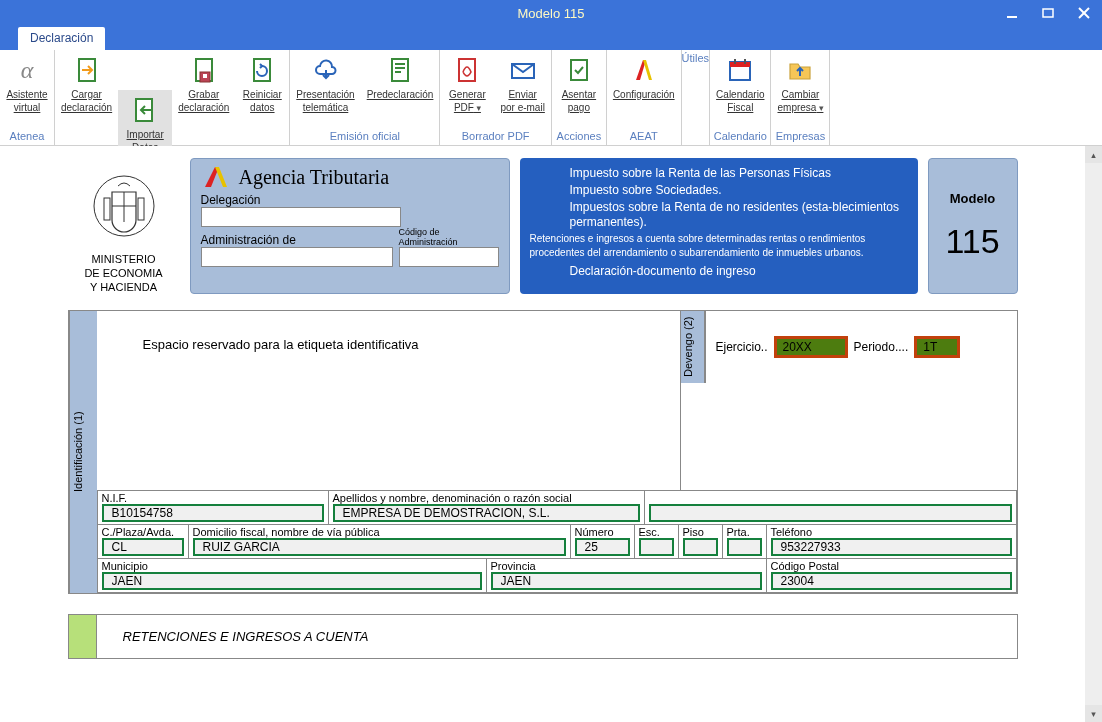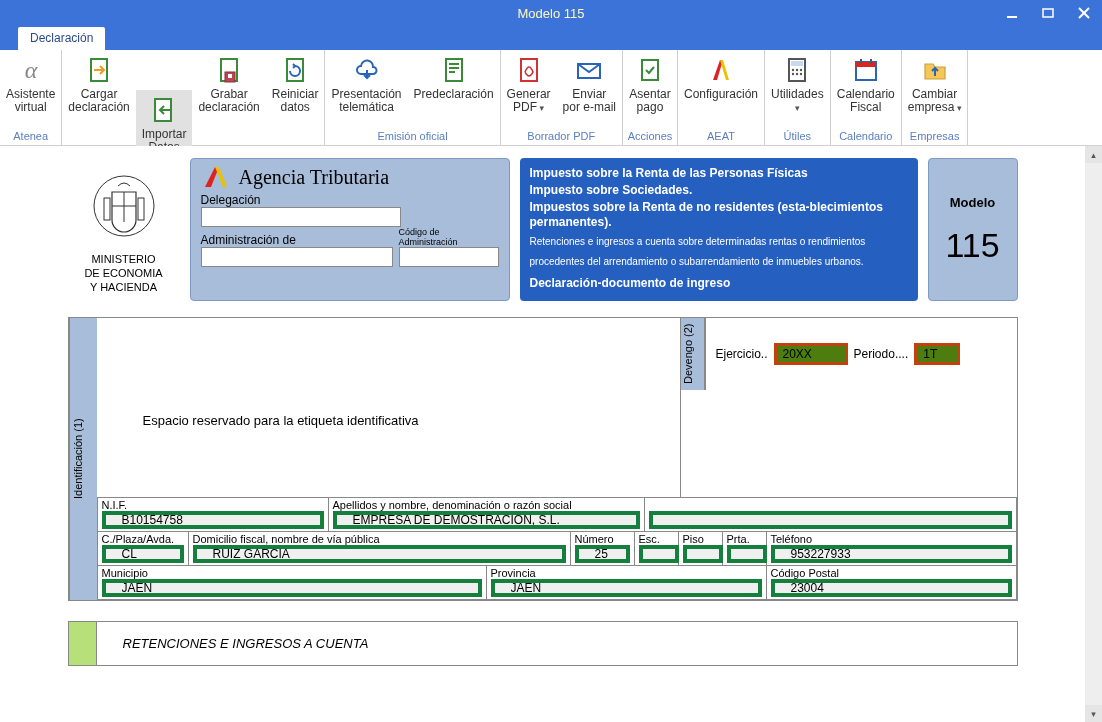--- a/index.html
+++ b/index.html
@@ -11,60 +11,60 @@
   .titlebar-btn { width: 36px; height: 26px; display: flex; align-items: center; justify-content: center; color: #fff; cursor: pointer; }
   .titlebar-btn svg { width: 12px; height: 12px; stroke: #fff; fill: none; }
   .tabbar { background: #3b73d9; height: 24px; display: flex; align-items: flex-end; padding-left: 18px; }
   .tab { background: #fff; padding: 4px 12px 5px; font-size: 12px; color: #2b4a8a; border-top-left-radius: 2px; border-top-right-radius: 2px; }
   .ribbon { background: #fff; border-bottom: 1px solid #d0d0d0; height: 96px; display: flex; }
   .ribbon-group { border-right: 1px solid #d0d0d0; display: flex; flex-direction: column; }
   .ribbon-items { display: flex; flex: 1; align-items: stretch; }
   .ribbon-item { display: flex; flex-direction: column; align-items: center; justify-content: flex-start; padding: 4px 6px 0; cursor: pointer; text-align: center; min-width: 54px; }
   .ribbon-item.active { background: #e1e1e1; margin-top: 40px; }
   .ribbon-icon { width: 32px; height: 32px; margin-bottom: 2px; display:flex; align-items:center; justify-content:center; }
-  .ribbon-label { font-size: 12px; line-height: 13px; color: #333; }
+  .ribbon-label { font-size: 10px; line-height: 13px; color: #333; text-decoration: underline; }
   .ribbon-caret::after { content: " \25BE"; font-size: 9px; color: #555; }
   .ribbon-groupname { font-size: 11px; color: #5a7fbf; text-align: center; padding: 2px 0 3px; }
   .workspace { flex: 1; background: #fff; display: flex; position: relative; }
   .doc-wrap { flex: 1; overflow: auto; background: #fff; display: flex; justify-content: center; padding: 12px 0 0; }
   .scrollbar { width: 17px; background: #eee; position: relative; }
   .scroll-arrow { width: 17px; height: 17px; background: #e5e5e5; display: flex; align-items:center; justify-content:center; font-size:9px; color:#555; cursor:pointer; position:absolute; }
   .scroll-arrow.top { top: 0; }
   .scroll-arrow.bottom { bottom: 0; }
   .document { width: 950px; background: #fff; color: #000; }
   .doc-header { display: flex; gap: 10px; margin: 0 0 16px 0; }
   .ministry { width: 112px; text-align: center; font-size: 11px; line-height: 14px; }
   .ministry svg { width: 80px; height: 80px; margin: 8px auto 6px; display:block; }
   .agencia-box { flex: 0 0 320px; background: #a8bdd9; border: 1px solid #7f9ac0; padding: 6px 10px 26px; border-radius: 4px; }
   .agencia-title { display: flex; align-items: center; gap: 8px; font-size: 20px; font-family: Georgia, serif; margin-bottom: 4px; }
   .agencia-label { font-size: 12px; margin-top: 0; }
   .agencia-input { width: 100%; height: 20px; background: #fff; border: 1px solid #888; }
   .agencia-row { display:flex; gap:6px; align-items:flex-end; }
   .agencia-small { width: 100px; }
   .blue-box { flex: 1; background: #255fbf; color: #fff; padding: 8px 10px; font-size: 11px; line-height: 15px; border-radius: 4px; }
-  .blue-box .bold { font-weight: bold; font-size: 12px; margin-bottom: 2px; }
-  .blue-box .tiny { font-size: 10px; line-height: 20px; margin: 2px 0; }
+  .blue-box .bold { font-weight: normal; font-size: 12px; margin-bottom: 2px; margin-left: 40px; }
+  .blue-box .tiny { font-size: 10px; line-height: 14px; margin: 2px 0; }
   .modelo-box { width: 90px; background: #a8bdd9; border: 1px solid #7f9ac0; border-radius: 4px; display:flex; flex-direction:column; align-items:center; justify-content:center;gap:16px; }
   .modelo-box .lbl { font-size: 13px; font-weight: bold; }
   .modelo-box .num { font-size: 34px; font-family: Arial, sans-serif; }
   .section { display: flex; margin-bottom: 20px; border: 1px solid #888; }
   .section-tab { width: 28px; background: #a8bdd9; writing-mode: vertical-rl; transform: rotate(180deg); text-align: center; font-size: 11px; padding: 6px 2px; border-right: 1px solid #888; }
   .section-body { flex: 1; padding: 0; }
   .ident-top { display: flex; }
-  .espacio { flex: 1; border: 1px solid #888; border-top: none; border-left: none; height: 180px; display: flex; align-items: center; padding: 26px 0 0 46px; font-size: 13px; }
+  .espacio { flex: 1; border: 1px solid #888; border-top: none; border-left: none; height: 180px; display: flex; align-items: flex-start; padding: 26px 0 0 46px; font-size: 13px; }
   .devengo-wrap { width: 336px; border-bottom: 1px solid #888; display:flex; align-items:stretch; }
   .devengo-tabcol { width: 24px; background: #a8bdd9; border-left: 1px solid #888; writing-mode: vertical-rl; transform: rotate(180deg); text-align:center; font-size:11px; padding:4px 1px; height:72px; }
   .devengo-body { flex:1; display:flex; align-items:center; gap:6px; padding: 0 10px; height: 72px; border-left: 1px solid #888; }
   .devengo-body .cell-lbl { font-size:12px; }
   .cell-input { background: #4d7c0f; border: 3px solid #c2410c; height: 22px; padding: 2px 6px; font-size: 12px; }
   .form-row { display: flex; }
   .form-cell { border: 1px solid #888; border-top: none; padding: 1px 4px 2px; display:flex; flex-direction:column; }
   .form-cell + .form-cell { border-left: none; }
   .form-cell .lbl { font-size: 11px; }
-  .form-cell .val { background: #f0f0f0; border: 4px solid #15803d; height: 18px; padding: 1px 16px; font-size: 12px; }
+  .form-cell .val { background: #f0f0f0; border: 2px solid #15803d; height: 18px; padding: 1px 8px; font-size: 12px; }
   .ret-section { border: 1px solid #888; display:flex;font-style:italic; }
   .ret-tab { width: 28px; background: #b7e07a; border-right: 1px solid #888; }
   .ret-body { padding: 14px 0 14px 26px; font-size: 13px; }
 </style>
 </head>
 <body>
 
 <div class="window">
   <div class="titlebar">
     <span class="titlebar-title">Modelo 115</span>
@@ -229,38 +229,20 @@
                 <path d="M13 4 L16 4 L22 24 L19 24 Z" fill="#e8c200"></path>
               </svg>
             </div>
             <div class="ribbon-label">Configuración</div>
             <div class="ribbon-label"></div>
           </div>
         </div>
         <div class="ribbon-groupname">AEAT</div>
       </div>
       <div class="ribbon-group">
-        <div class="ribbon-items">
-          <div class="ribbon-item">
-            <div class="ribbon-icon">
-              <svg width="28" height="28" viewBox="0 0 28 28">
-                <rect x="6" y="3" width="16" height="22" fill="#fff" stroke="#555" stroke-width="2"></rect>
-                <rect x="8" y="5" width="12" height="5" fill="#c8d8ee"></rect>
-                <circle cx="10" cy="14" r="1.2" fill="#555"></circle>
-                <circle cx="14" cy="14" r="1.2" fill="#555"></circle>
-                <circle cx="18" cy="14" r="1.2" fill="#555"></circle>
-                <circle cx="10" cy="18" r="1.2" fill="#555"></circle>
-                <circle cx="14" cy="18" r="1.2" fill="#555"></circle>
-                <circle cx="18" cy="18" r="1.2" fill="#555"></circle>
-              </svg>
-            </div>
-            <div class="ribbon-label">Utilidades</div>
-            <div class="ribbon-label ribbon-caret"></div>
-          </div>
-        </div>
         <div class="ribbon-groupname">Útiles</div>
       </div>
       <div class="ribbon-group">
         <div class="ribbon-items">
           <div class="ribbon-item">
             <div class="ribbon-icon">
               <svg width="28" height="28" viewBox="0 0 28 28">
                 <rect x="4" y="6" width="20" height="18" fill="#fff" stroke="#2a64b8" stroke-width="2"></rect>
                 <rect x="4" y="6" width="20" height="5" fill="#d22"></rect>
                 <line x1="9" y1="3" x2="9" y2="8" stroke="#555" stroke-width="2"></line>

